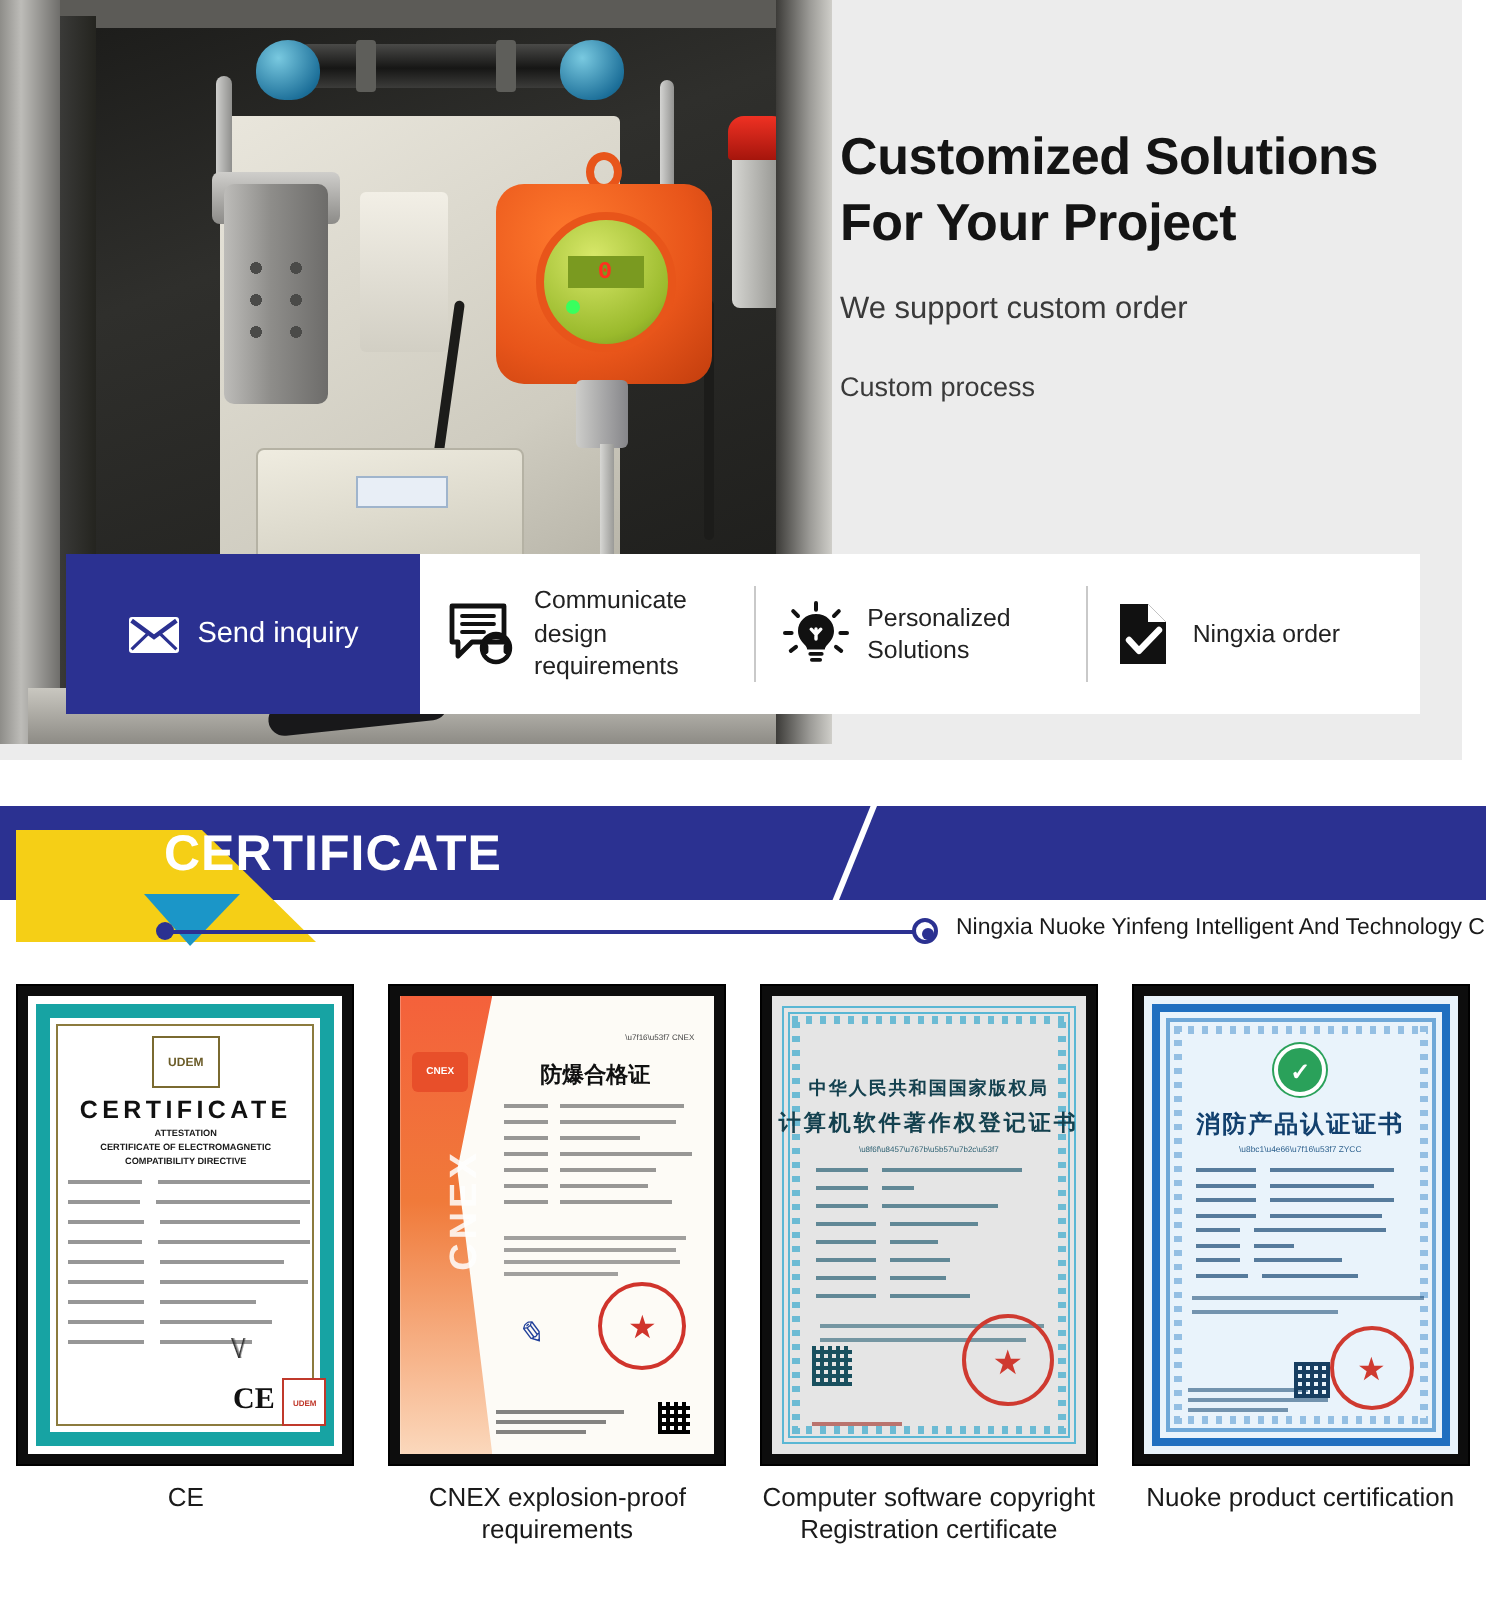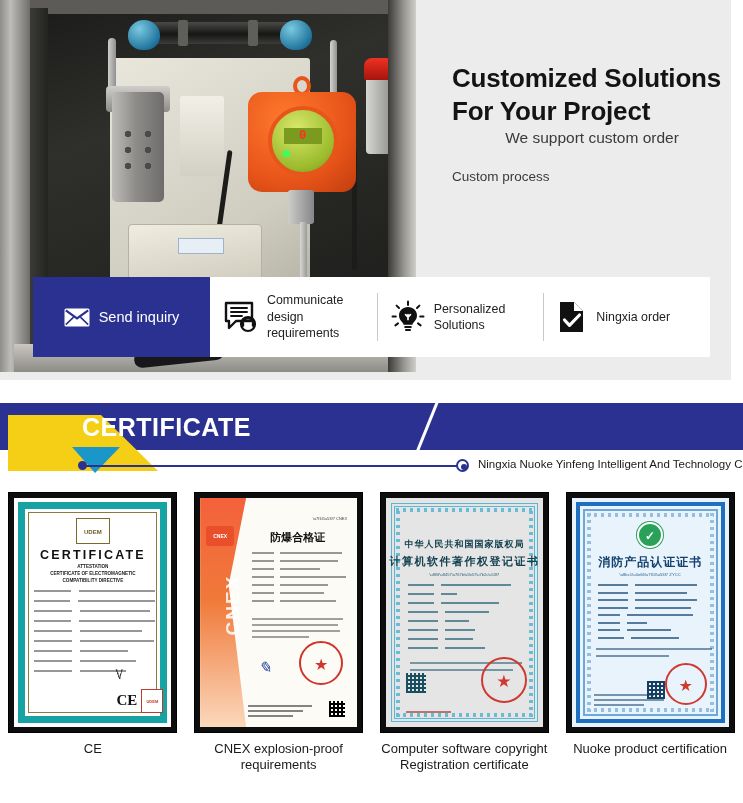--- a/index.html
+++ b/index.html
@@ -173,27 +173,27 @@
   .photo-bottom-strip {
     position: absolute; left: 14px; bottom: 0; right: 28px; height: 28px;
     background: linear-gradient(180deg,#c9c7c0,#8d8b85);
   }
   .photo-bottom-strip::after {
     content:""; position:absolute; left:120px; top:4px; width:90px; height:16px;
     background:#18181a; border-radius:8px; transform:rotate(-6deg);
   }
 
   
-  .hero-text { position: absolute; left: 452px; top: 62px; width: 280px; }
+  .hero-text { position: absolute; left: 420px; top: 62px; width: 280px; }
   .hero-title {
     font-size: 26px; font-weight: bold; color: #141414;
     line-height: 1.28; letter-spacing: -0.2px;
   }
   .hero-sub {
-    font-size: 15.5px; color: #3a3a3a; font-weight: 400; text-align: center;
+    margin-top: 17px; font-size: 15.5px; color: #3a3a3a; font-weight: 400;
   }
   .hero-sub2 {
     margin-top: 22px; font-size: 13.5px; color: #3a3a3a;
   }
 
   
   .feature-bar {
     position: absolute; left: 33px; top: 277px;
     width: 677px; height: 80px;
     display: flex; align-items: stretch;

